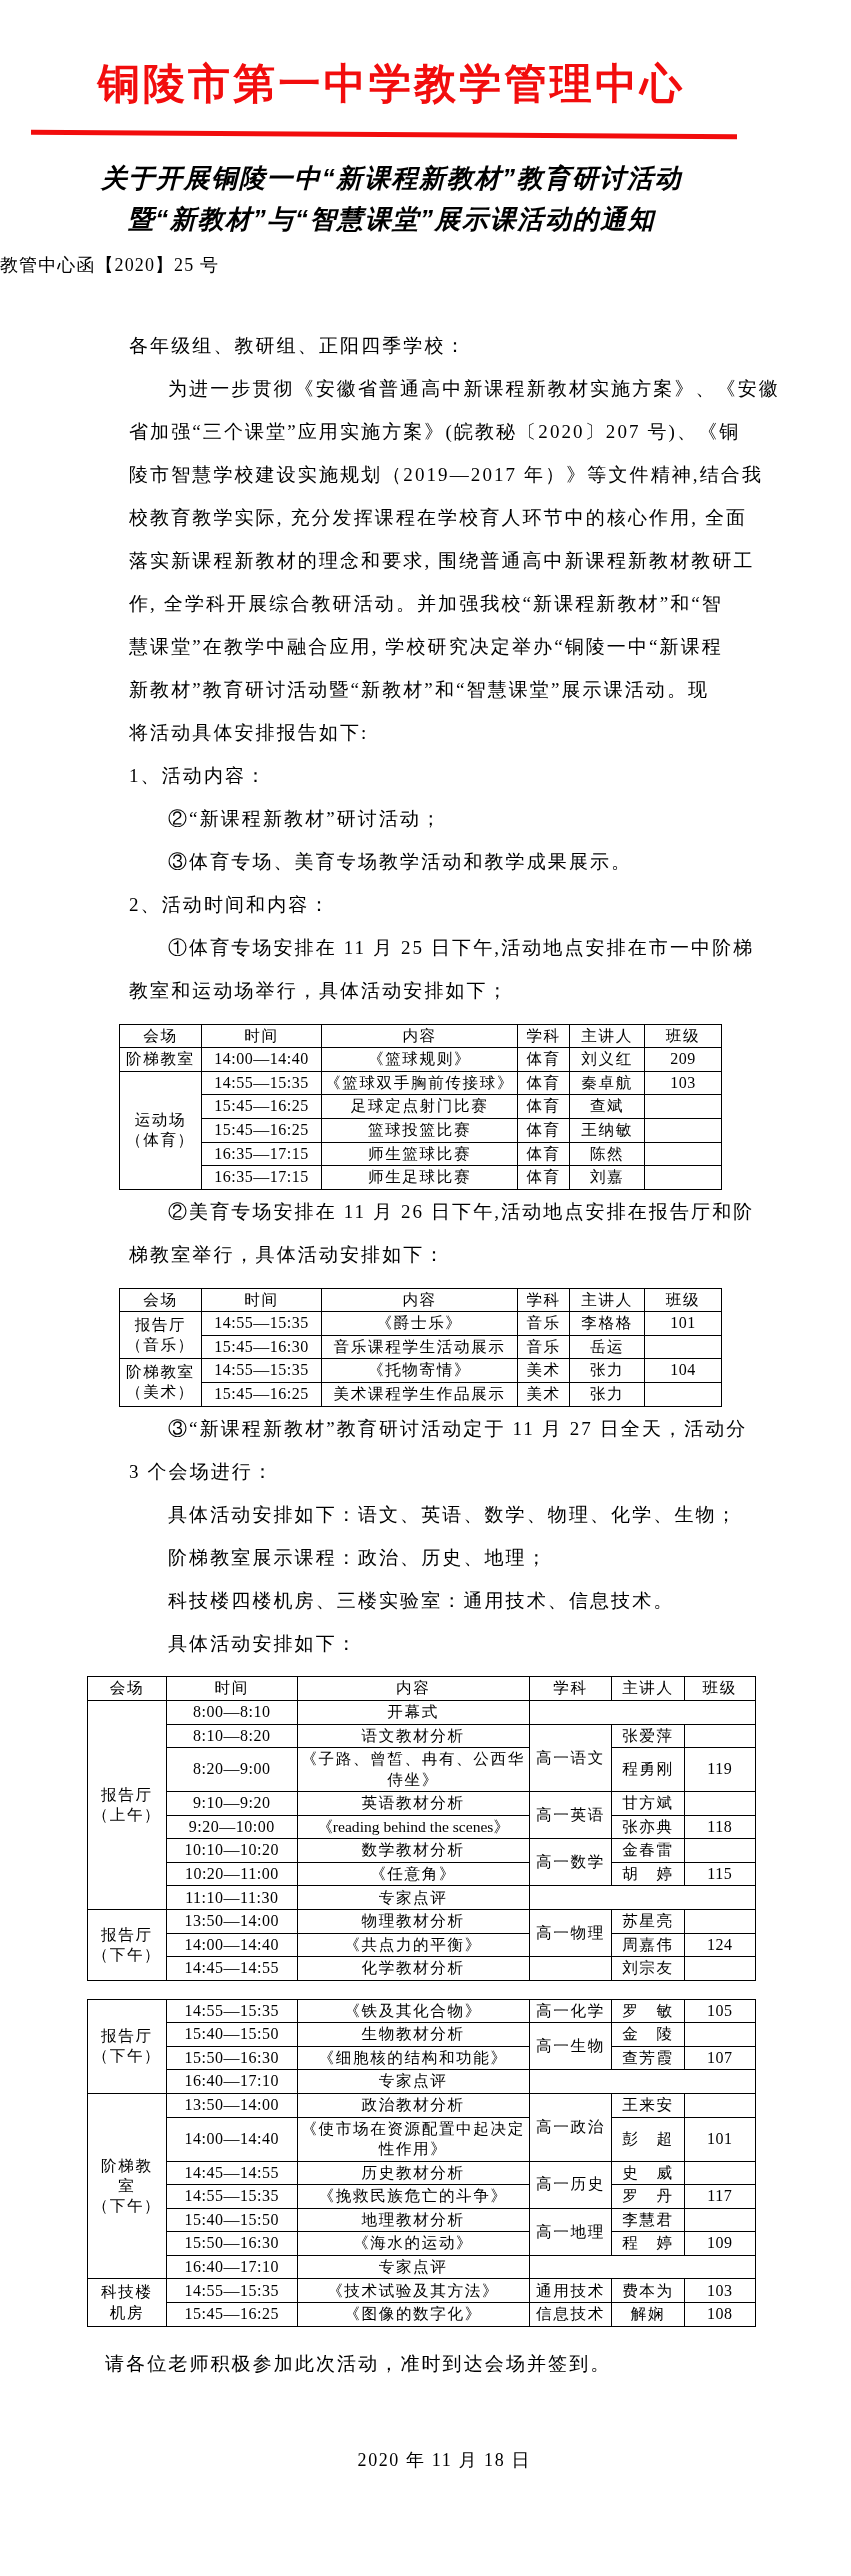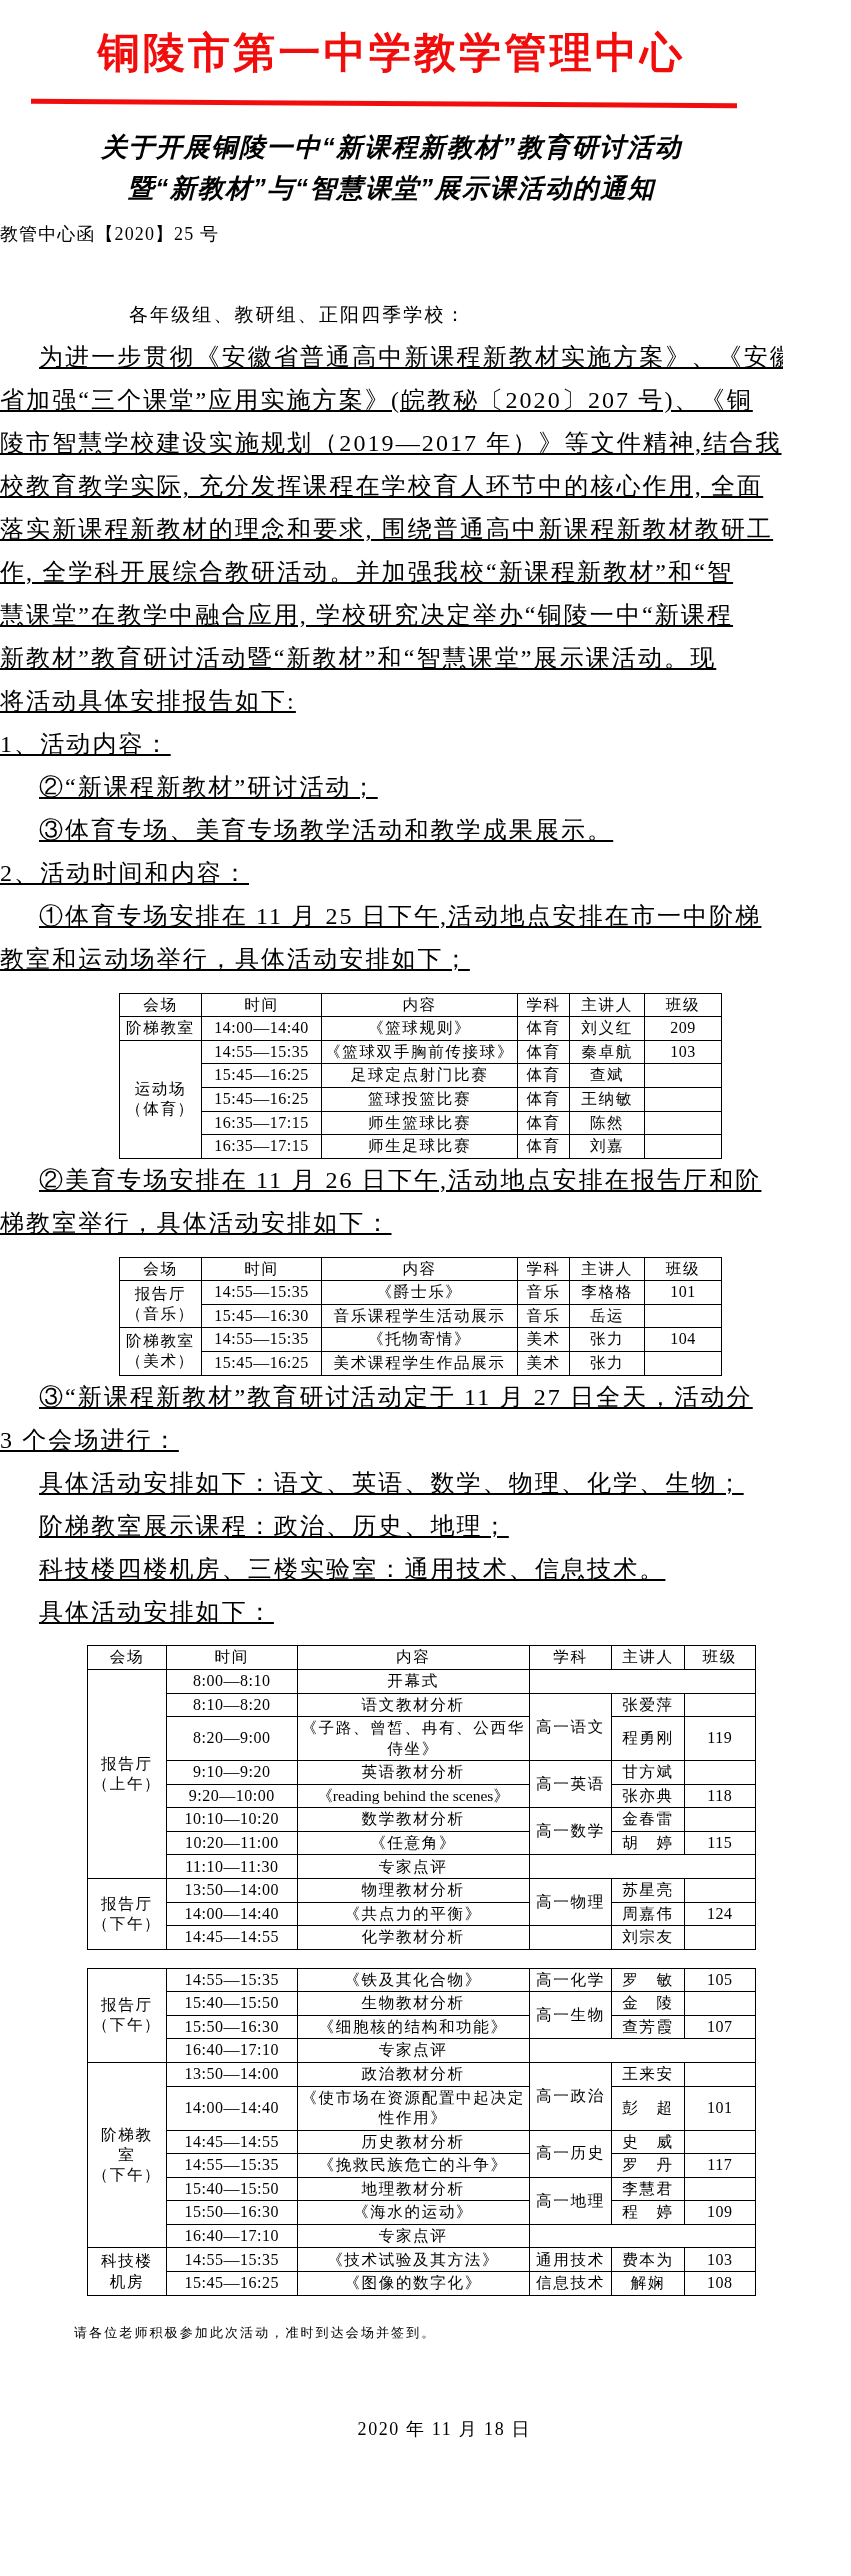--- a/index.html
+++ b/index.html
@@ -4,21 +4,21 @@
 <style>
   :root{ --red:#f20d0d; }
   html,body{margin:0;padding:0;background:#ffffff;}
   .page{
     position:relative;
     width:783px;
     min-height:2576px;
     background:#ffffff;
     color:#000;
     box-sizing:border-box;
-    padding-top:27px;
+    padding-top:58px;
     font-family:"Liberation Serif","DejaVu Serif",serif;
     overflow:hidden;
   }
   .org-title{
     text-align:center;
     font-family:"Liberation Sans","DejaVu Sans",sans-serif;
     font-weight:bold;
     font-size:42px;
     line-height:51px;
     letter-spacing:3.2px;
@@ -47,25 +47,25 @@
     font-size:18px;
     letter-spacing:1.1px;
   }
   .salutation{
     margin:47px 0 0 129px;
     font-size:19px;
     letter-spacing:2.1px;
     line-height:43px;
   }
   .para{
+    margin-left:129px;
     margin-right:32px;
-    font-size:24px;
+    font-size:19px;
     line-height:43px;
     letter-spacing:2.1px;
-    text-decoration:underline;
   }
   .para .line{white-space:nowrap;}
   .para .line.ind{padding-left:39px;}
   table.doc-table{
     border-collapse:collapse;
     table-layout:fixed;
     margin:11.8px 0 0 119px;
     width:603px;
     border:1.6px solid #000;
     font-size:15.6px;
@@ -82,22 +82,22 @@
     padding:1.1px 1.1px;
     line-height:20.4px;
     letter-spacing:1.6px;
     font-weight:normal;
     overflow:hidden;
   }
   .doc-table td.venue{ white-space:pre-line; }
   .doc-table td.time,.doc-table td.num{ letter-spacing:0.5px; font-size:16px; }
   .doc-table td.en{ letter-spacing:0; }
   .closing{
-    margin:15px 0 0 74px;
-    font-size:13px;
+    margin:15px 0 0 105px;
+    font-size:19px;
     letter-spacing:2.1px;
     line-height:43px;
     font-family:Liberation Serif, serif;
   }
   .doc-date{
     margin-top:63px;
     text-align:right;
     padding-right:252px;
     font-size:18px;
     letter-spacing:1.6px;

